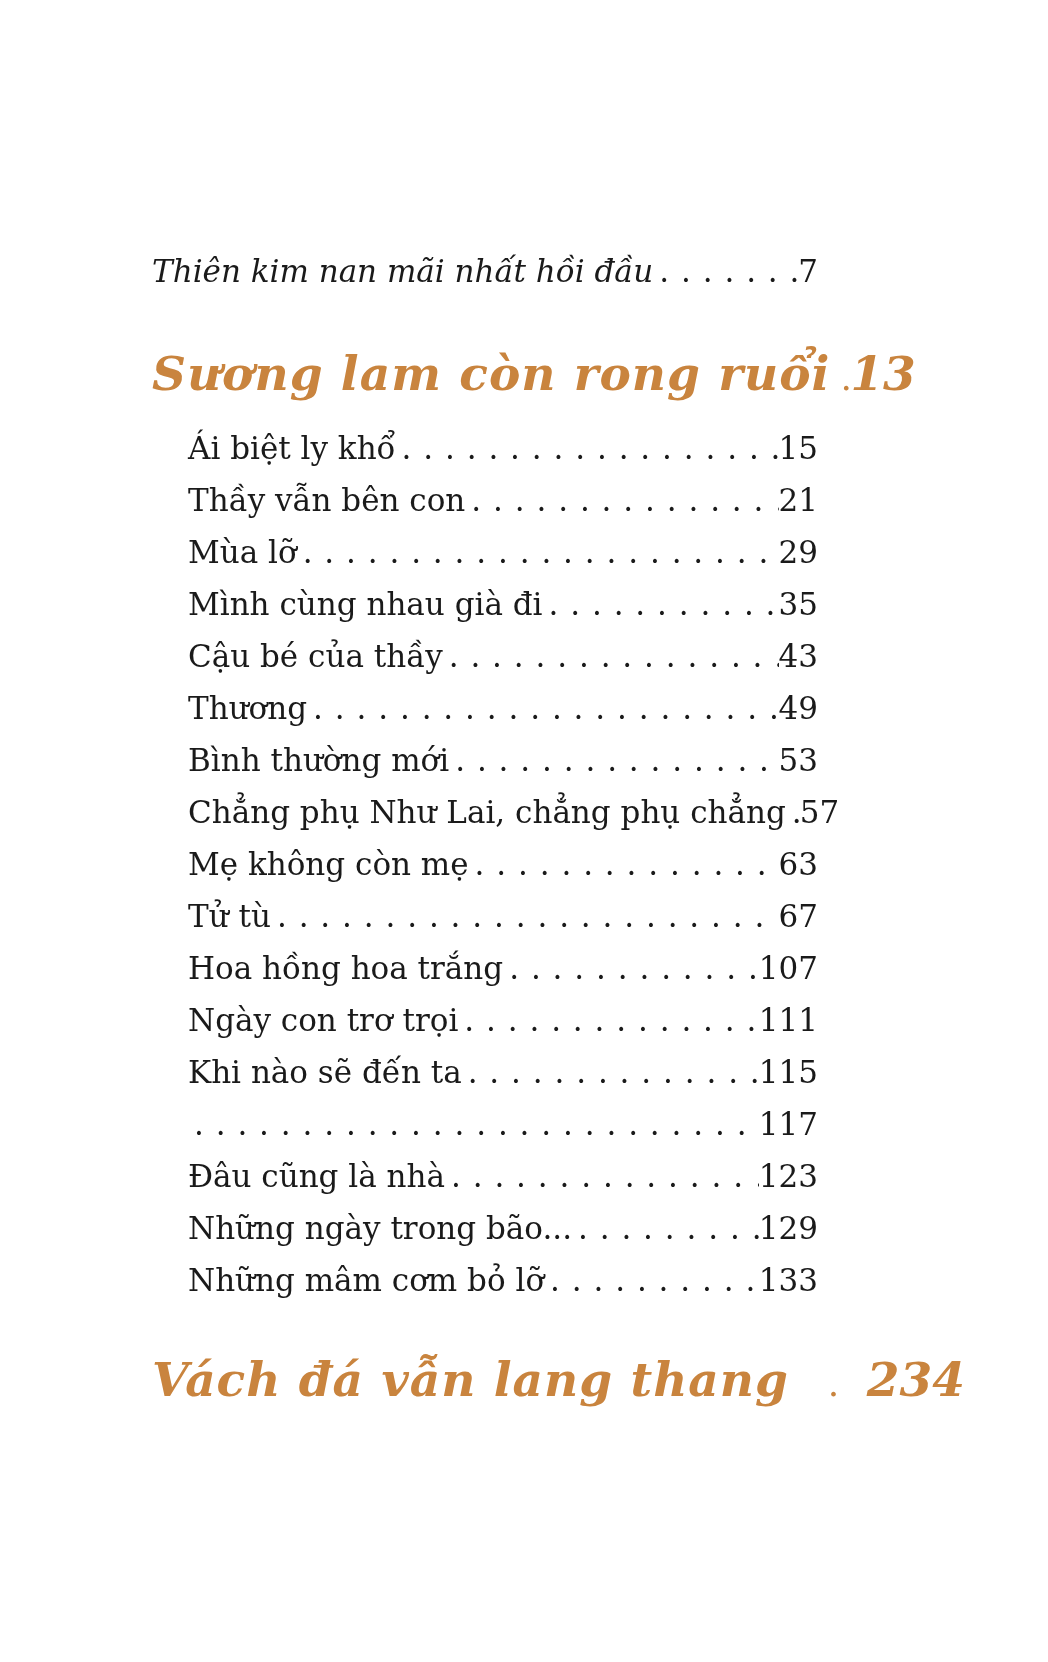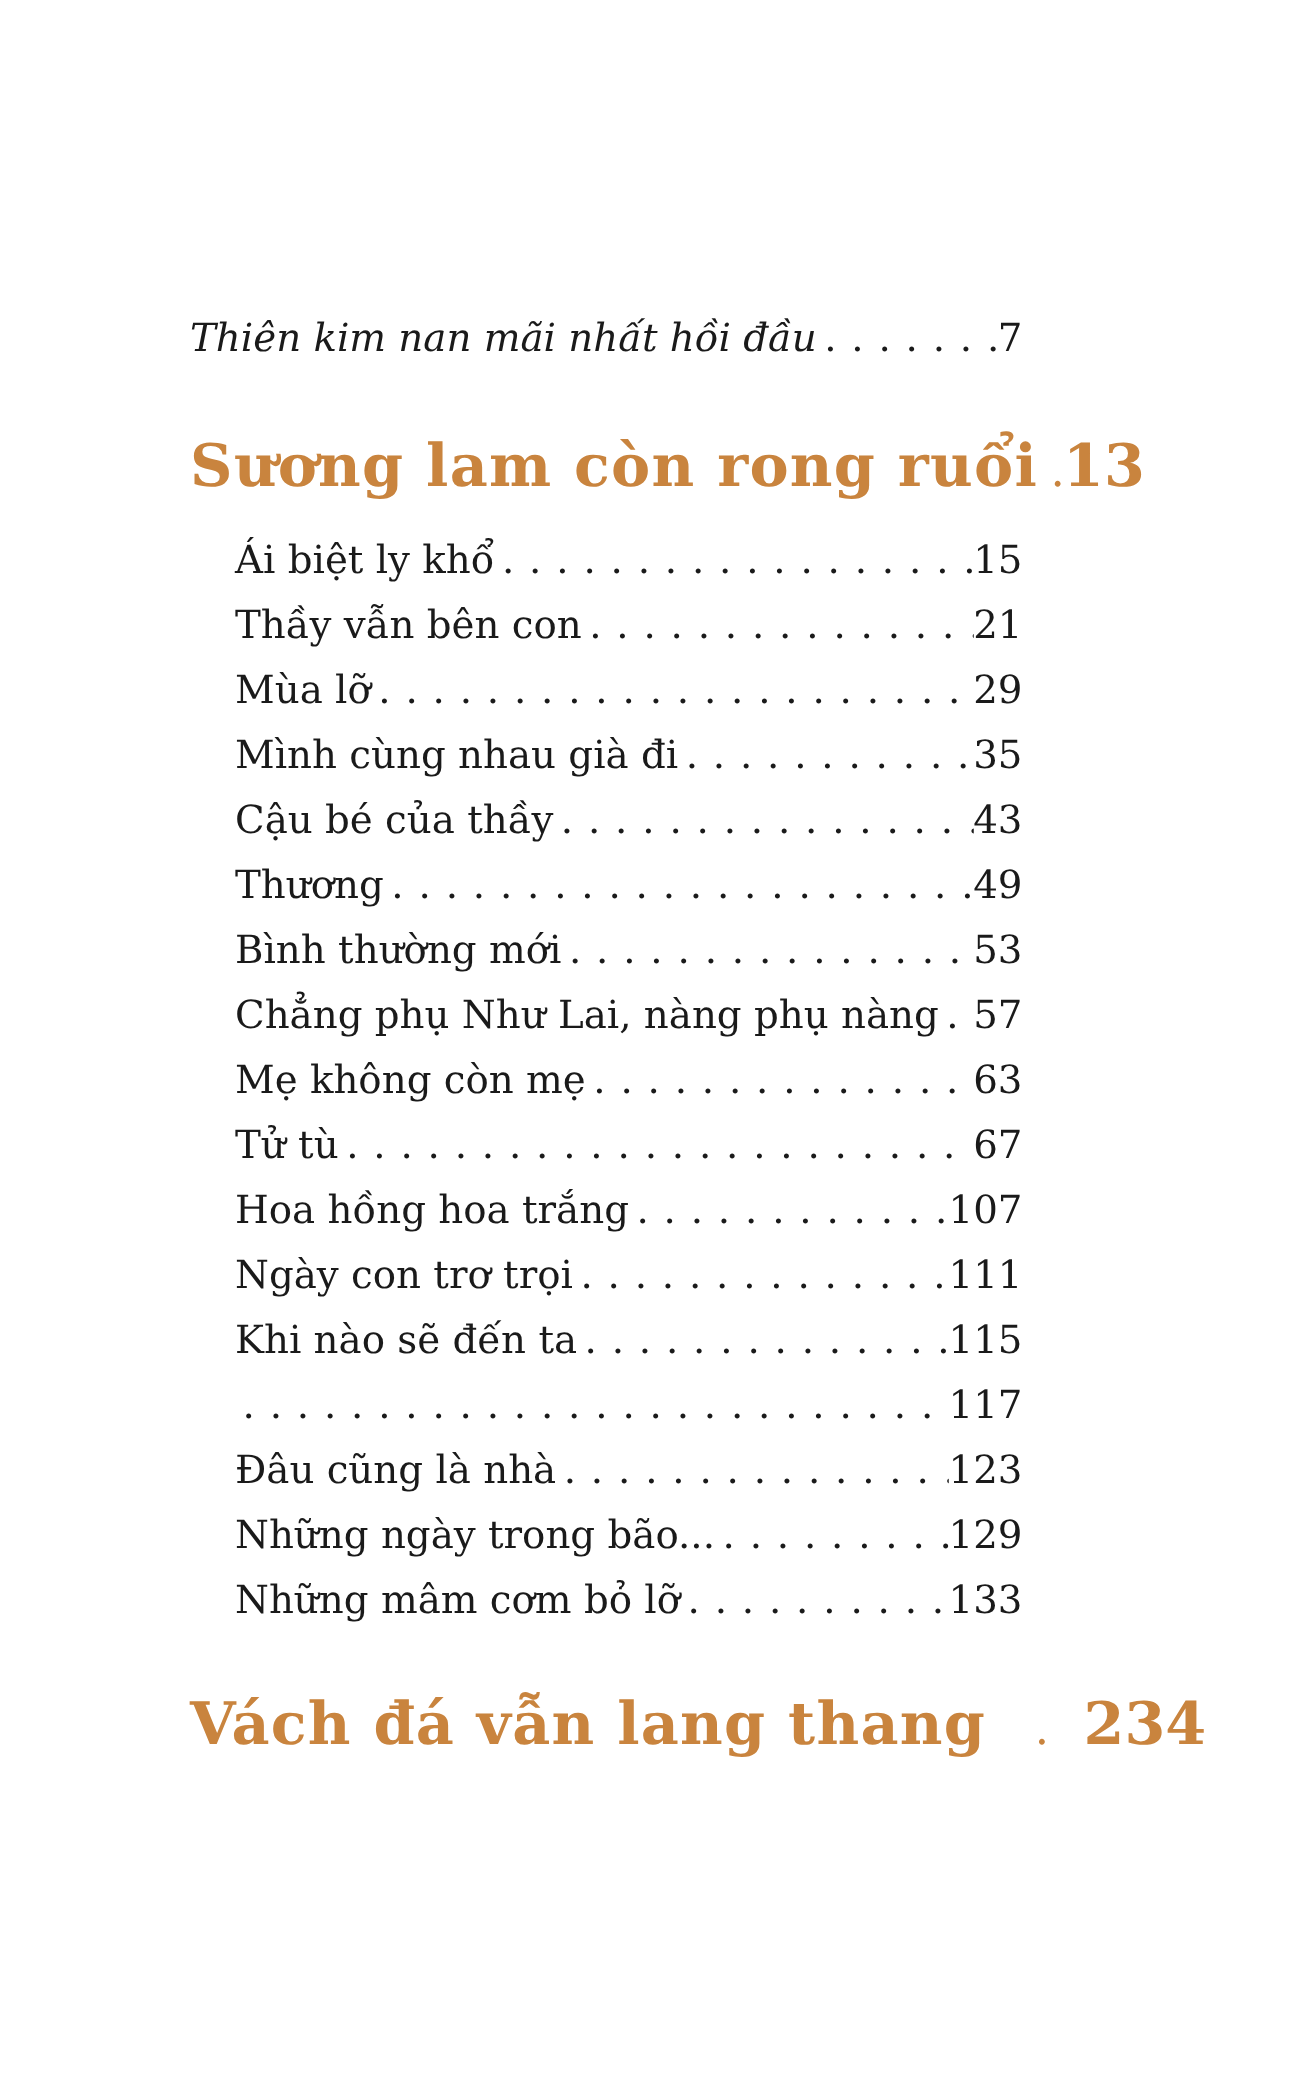--- a/index.html
+++ b/index.html
@@ -46,20 +46,21 @@
   }
   .dots::after {
     content: ". . . . . . . . . . . . . . . . . . . . . . . . . . . . . . . . . . . . . . . . . . . . . . . . . . . . . . . . . . . . . . . . . . . .";
     letter-spacing: 1px;
   }
   
   .section-heading {
     margin-top: 46px;
     font-size: 47px;
     line-height: 72px;
+    font-style: italic;
     font-weight: 600;
     color: #c9843e;
     letter-spacing: 1px;
   }
   .section-heading .label { white-space: nowrap; }
   .section-heading .dots { padding: 0 10px; }
   .section-heading .dots::after {
     content: ". . . . . . . . . . . . . . . . . . . . . . . . . . . . . . . .";
     letter-spacing: 12px;
     font-size: 36px;
@@ -137,21 +138,21 @@
     <span class="num">49</span>
   </div>
 
   <div class="row entry">
     <span class="label">Bình thường mới</span>
     <span class="dots"></span>
     <span class="num">53</span>
   </div>
 
   <div class="row entry">
-    <span class="label">Chẳng phụ Như Lai, nàng phụ nàng</span>
+    <span class="label">Chẳng phụ Như Lai, chẳng phụ chẳng</span>
     <span class="dots"></span>
     <span class="num">57</span>
   </div>
 
   <div class="row entry">
     <span class="label">Mẹ không còn mẹ</span>
     <span class="dots"></span>
     <span class="num">63</span>
   </div>
 

